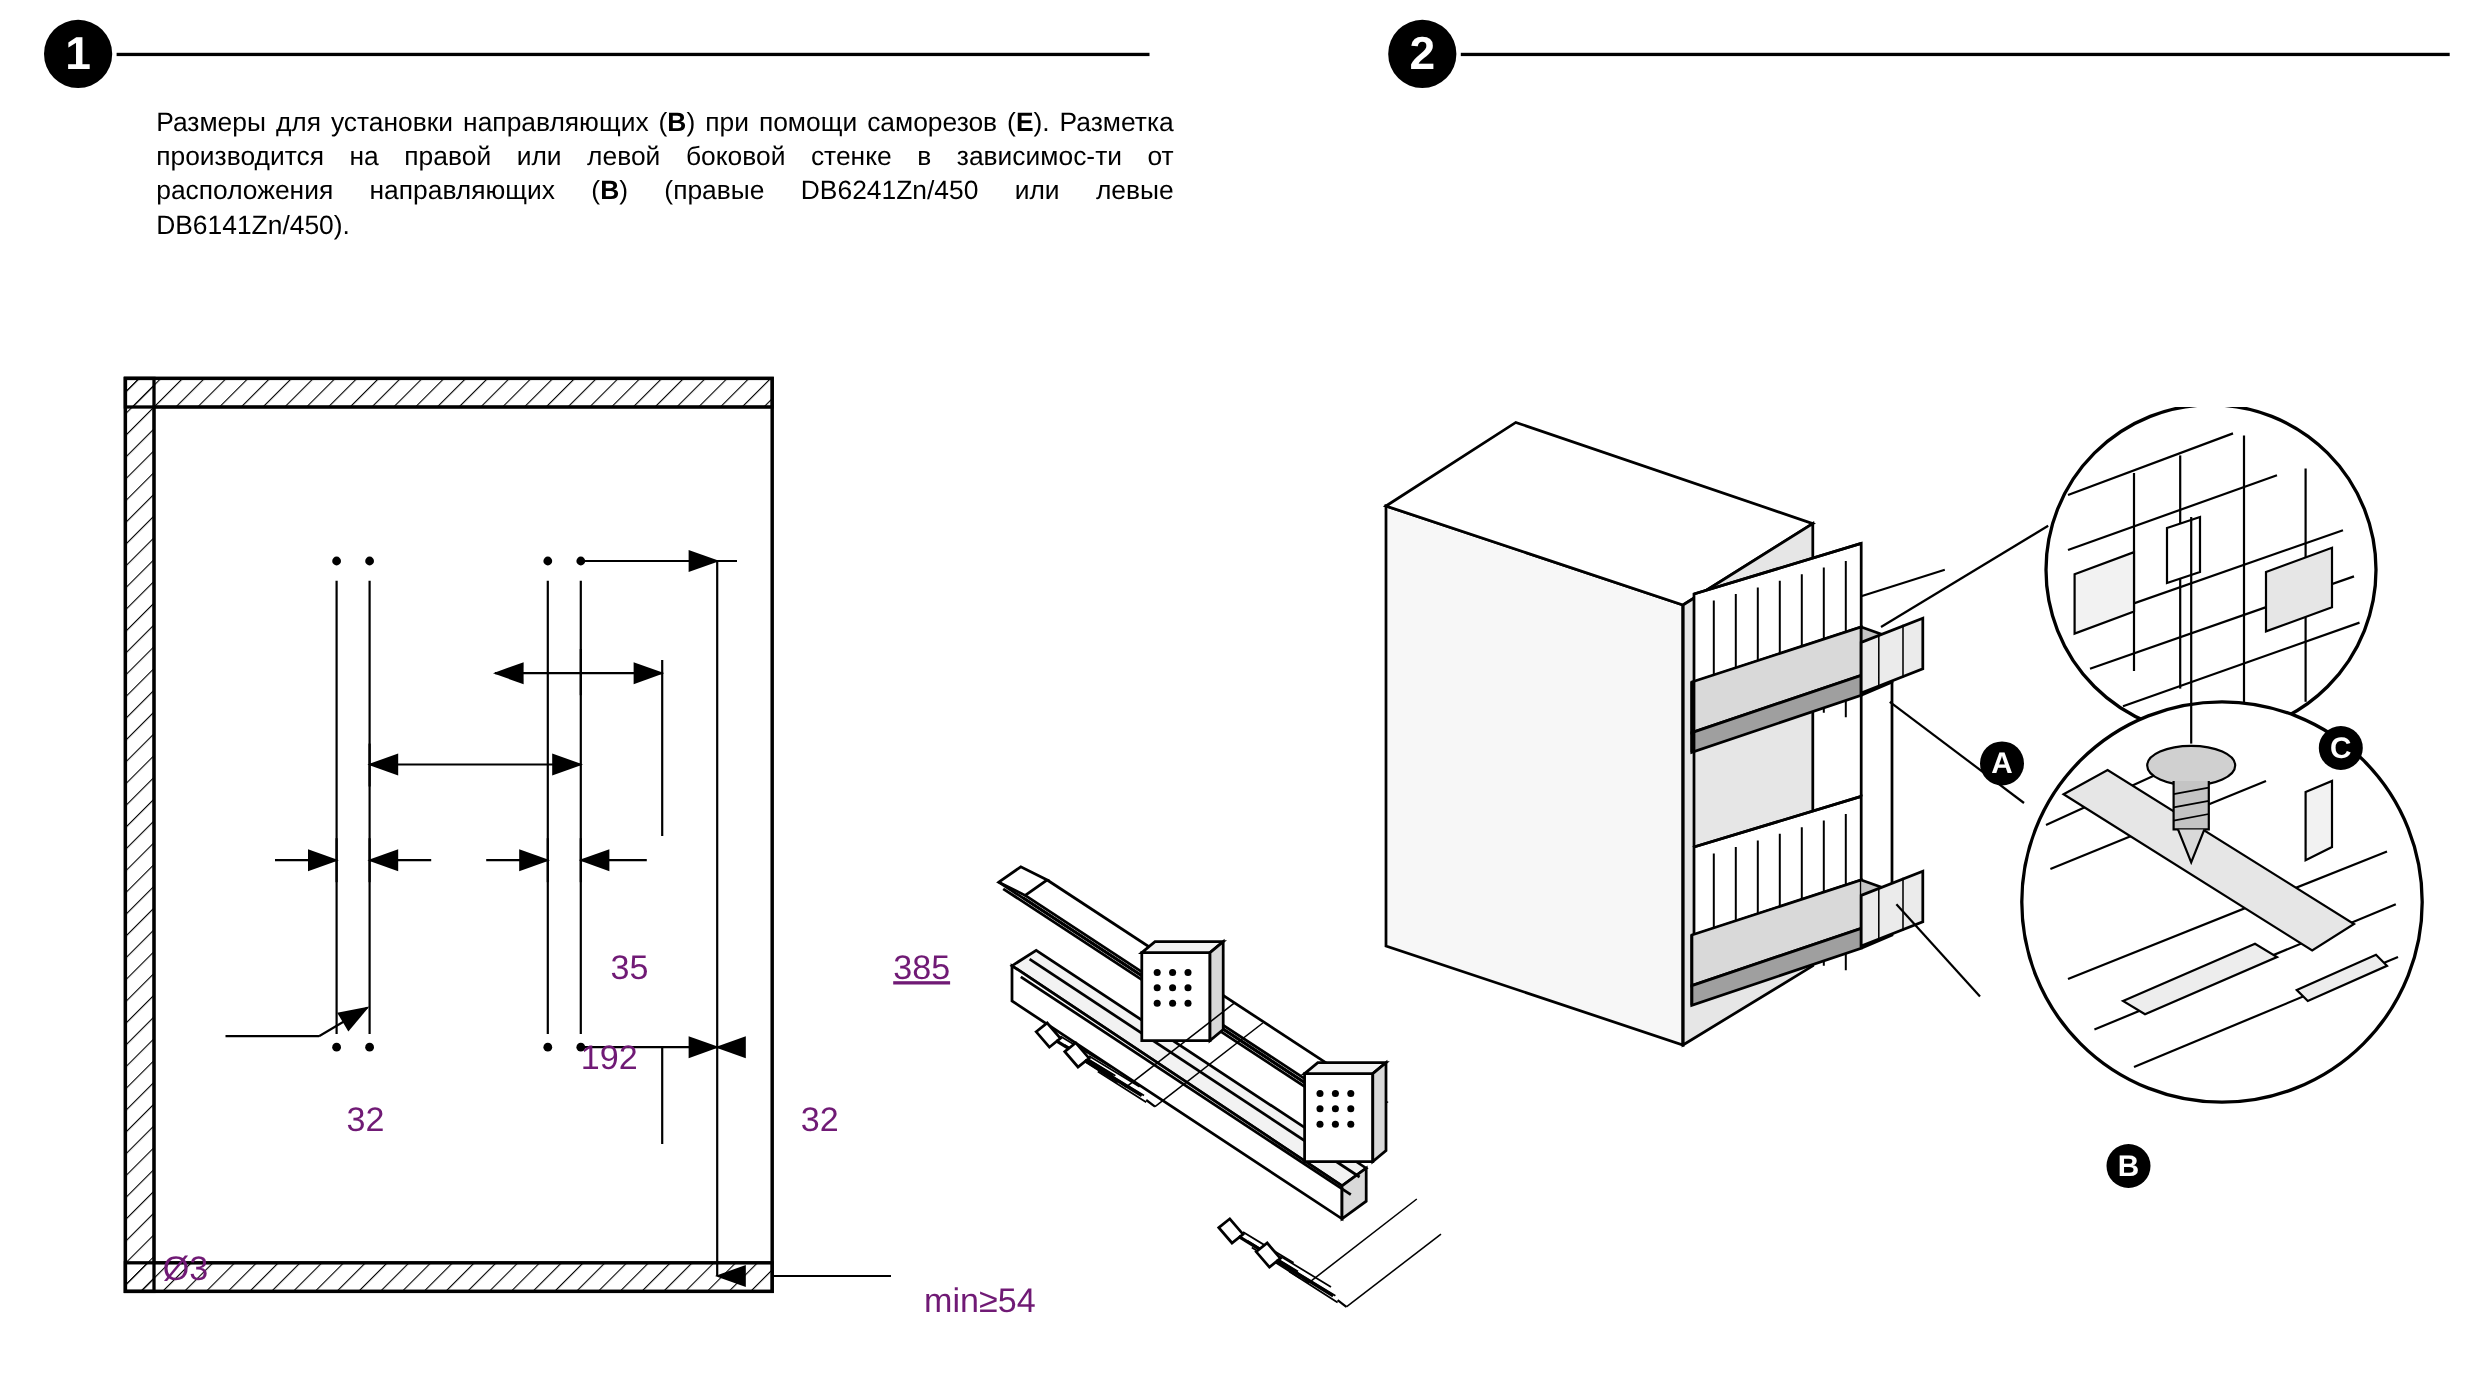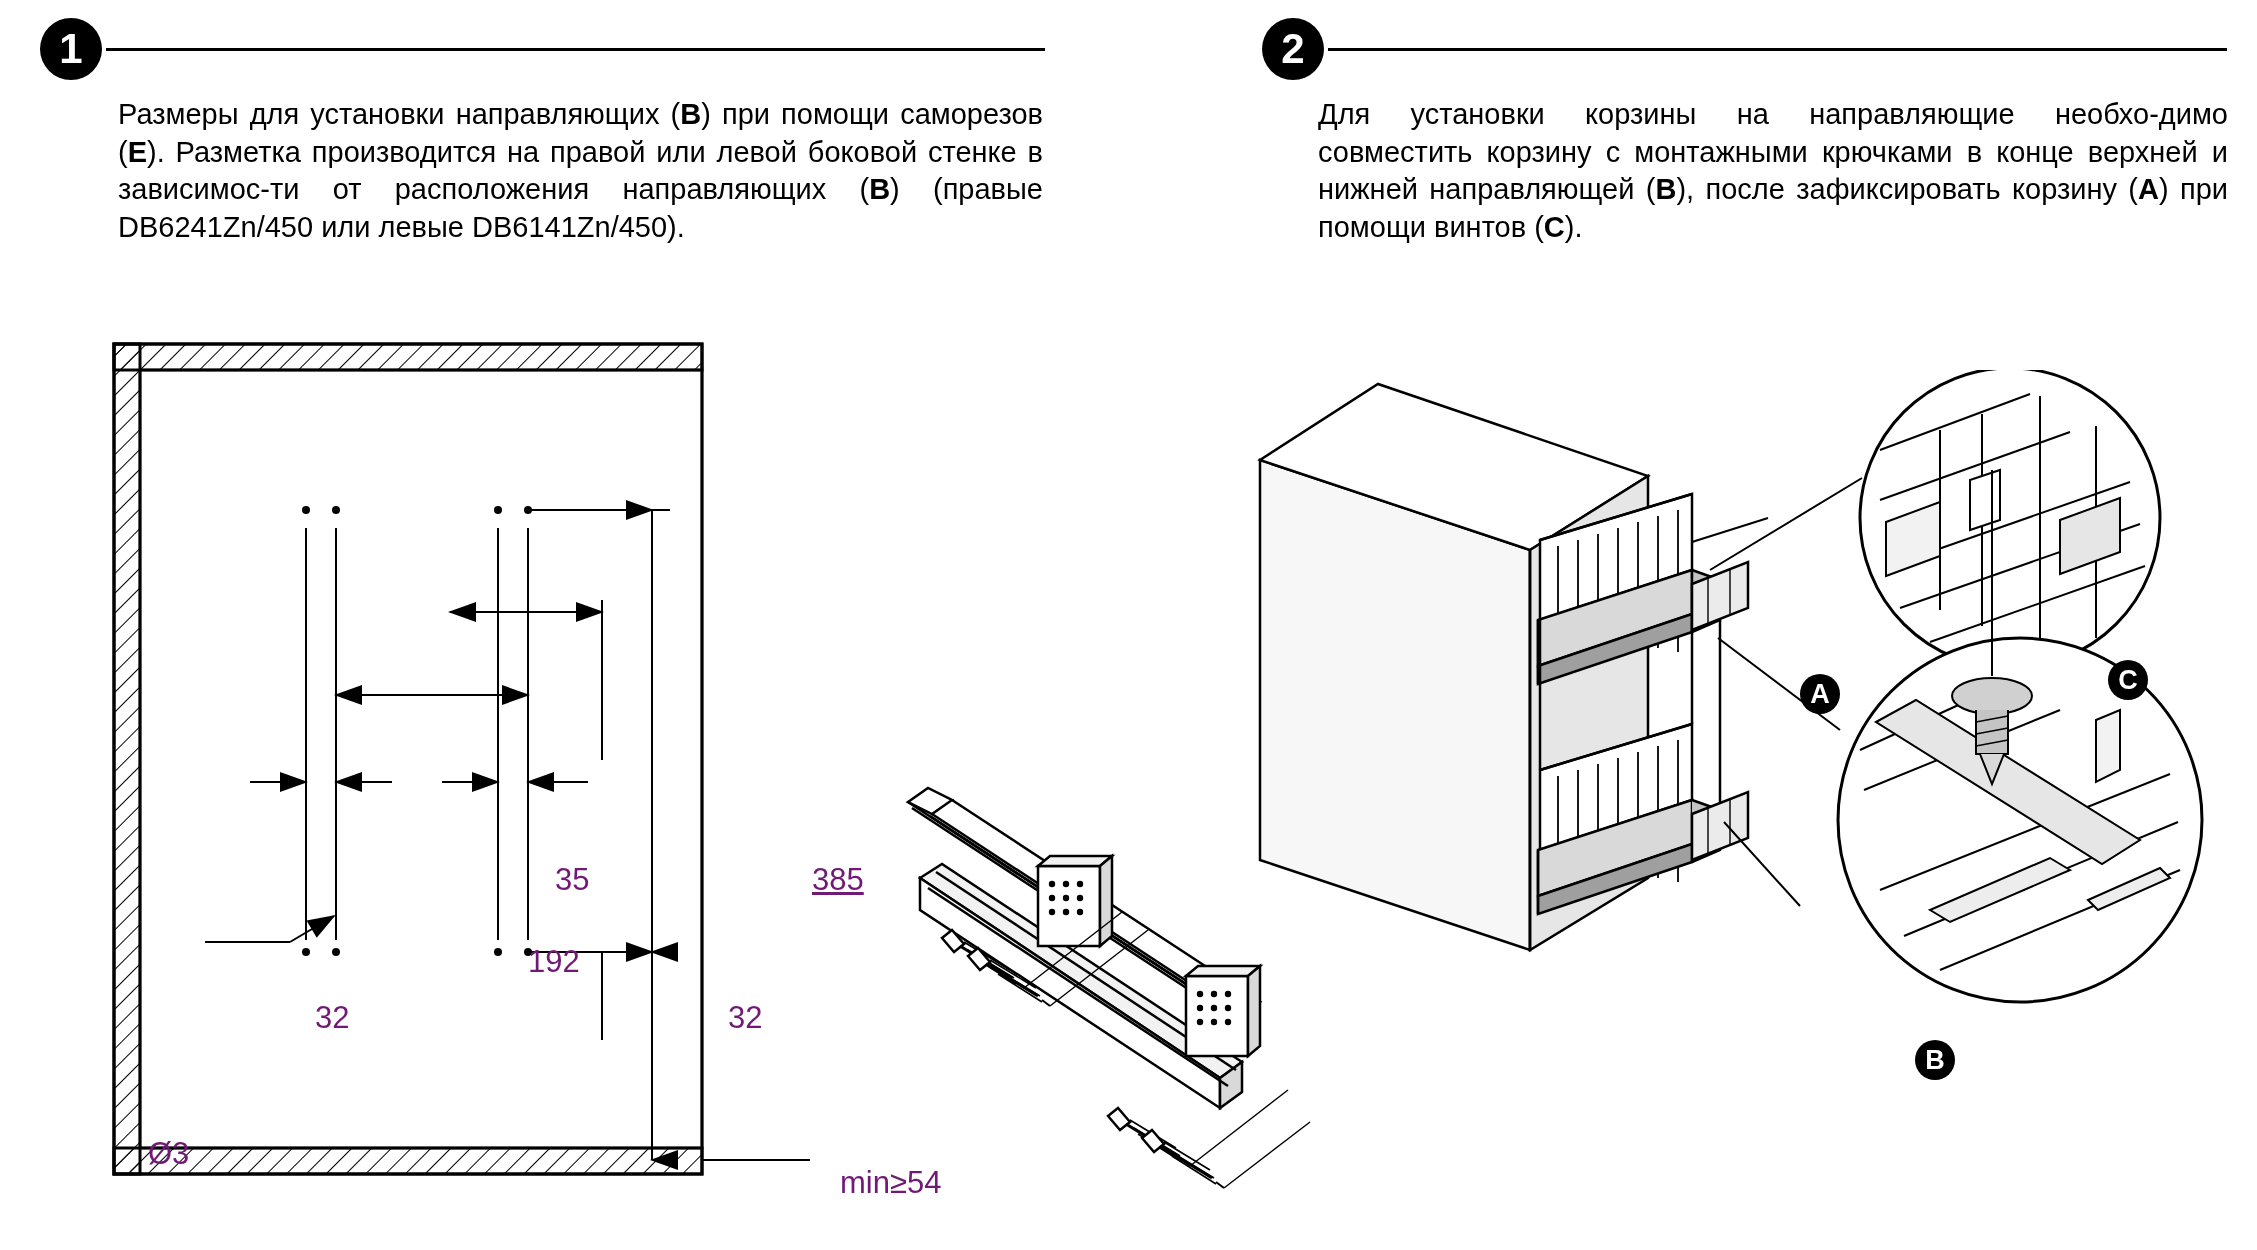--- a/index.html
+++ b/index.html
@@ -37,26 +37,27 @@
   }
   .step-rule {
     height: 3px;
     background: #000;
     margin-left: 4px;
   }
 
   
   .step-text {
     position: absolute;
-    font-size: 29px;
+    font-size: 24px;
     line-height: 1.30;
     color: #000;
     text-align: justify;
     text-justify: inter-word;
     white-space: pre-line;
+    margin-left: 24px;
   }
   .step-text b { font-weight: bold; }
 
   
   .panel1-svg, .panel2-svg { position: absolute; }
 
   .dim-label {
     position: absolute;
     font-size: 31px;
     color: #701a75;
@@ -86,21 +87,20 @@
     <div class="step-rule" style="width:945px;"></div>
   </div>
 
   <div class="step-text" style="left:118px; top:96px; width:925px;">Размеры  для  установки  направляющих  (<b>B</b>)  при помощи  саморезов  (<b>E</b>).  Разметка  производится на правой или левой боковой стенке в зависимос-ти  от  расположения  направляющих  (<b>B</b>)  (правые DB6241Zn/450 или левые DB6141Zn/450).</div>
 
   <div class="step-header" style="left:1262px; top:18px; width:965px;">
     <div class="step-badge">2</div>
     <div class="step-rule" style="width:903px;"></div>
   </div>
 
-  <div class="step-text" style="left:1318px; top:96px; width:910px;">Для установки корзины на направляющие необхо-димо совместить корзину с монтажными крючками в  конце  верхней  и  нижней  направляющей  (<b>B</b>), после  зафиксировать  корзину  (<b>A</b>)  при  помощи винтов (<b>C</b>).</div>
 
   <svg class="panel1-svg" style="left:110px; top:340px;" width="860" height="880" viewBox="0 0 860 880">
     <defs>
       <pattern id="hatch" width="14" height="14" patternUnits="userSpaceOnUse" patternTransform="rotate(45)">
         <line x1="0" y1="0" x2="0" y2="14" stroke="#000" stroke-width="2"></line>
       </pattern>
       <marker id="arrL" markerWidth="16" markerHeight="12" refX="1" refY="6" orient="auto">
         <path d="M14,1 L0,6 L14,11 z" fill="#000"></path>
       </marker>
       <marker id="arrR" markerWidth="16" markerHeight="12" refX="15" refY="6" orient="auto">

